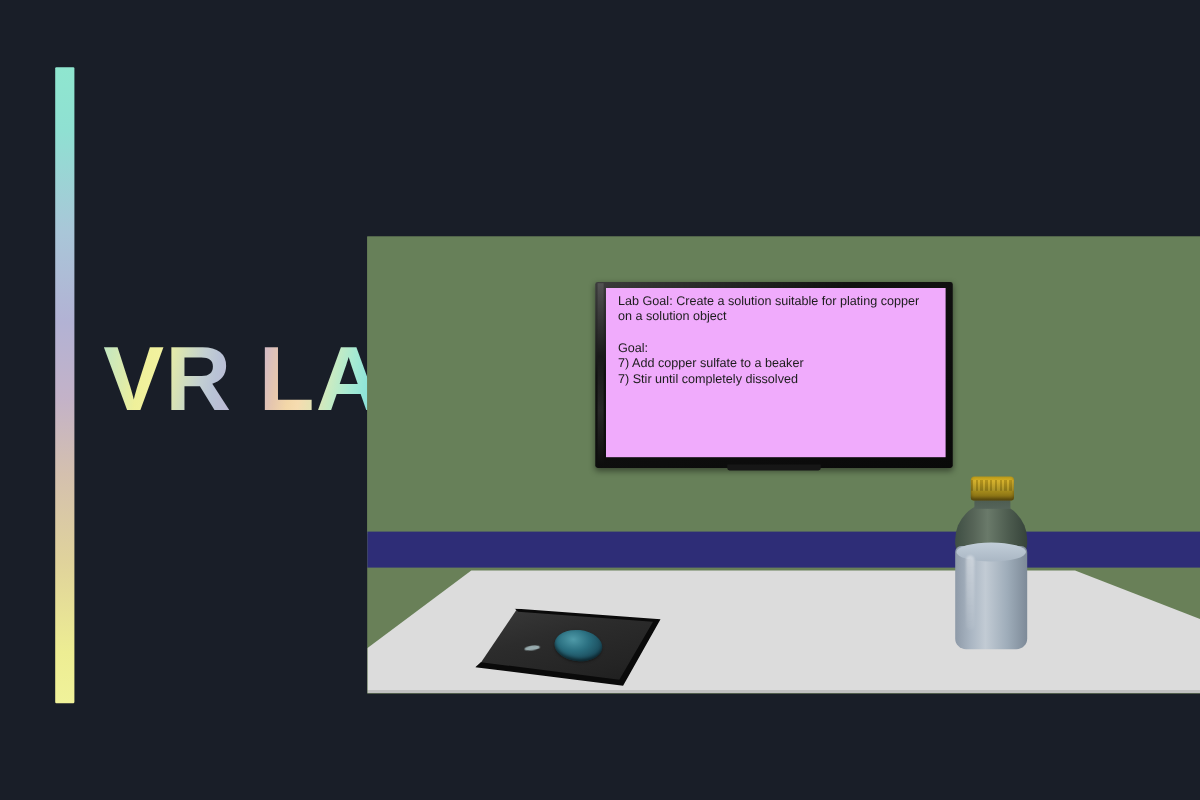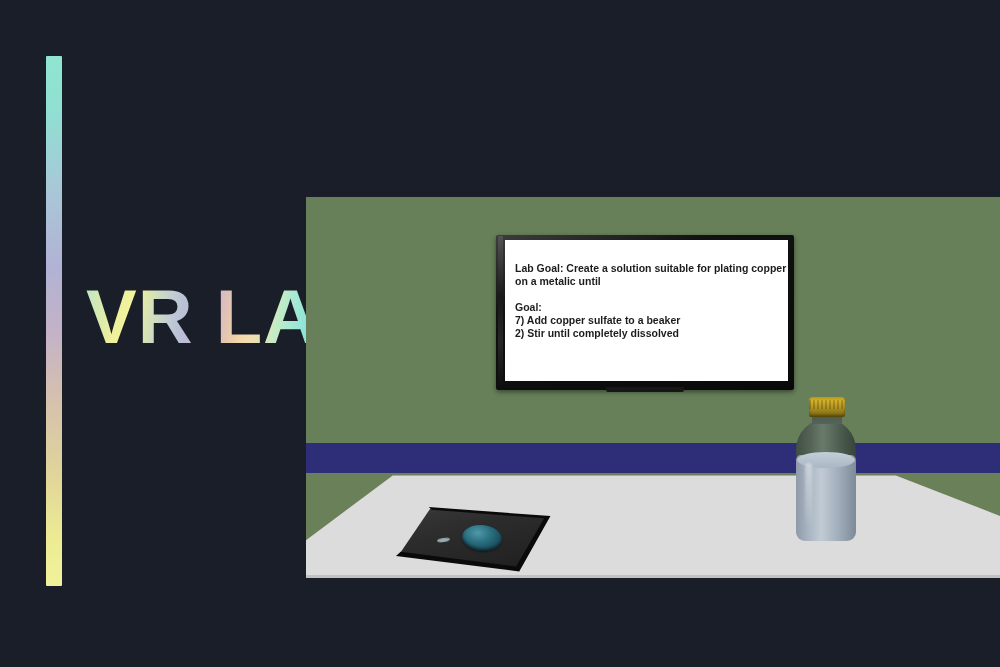--- a/index.html
+++ b/index.html
@@ -154,25 +154,24 @@
     width: 5px; height: 98%;
     background: linear-gradient(to bottom, #555 0%, #1a1a1a 40%, #2a2a2a 70%, #0d0d0d 100%);
     opacity: .9;
   }
   .board-screen {
     position: absolute;
     left: 9px;
     top: 5px;
     right: 6px;
     bottom: 9px;
-    background: #ffffff;
-    padding: 22px 10px;
+    background: #f0abfc;
+    padding: 5px 10px;
     box-sizing: border-box;
     overflow: hidden;
-    font-weight: bold;
   }
   .board-line {
     font-size: 10.5px;
     line-height: 13px;
     color: #1c1c1c;
     white-space: pre;
   }
   .board-line.spacer { height: 13px; }
   .board-stand {
     position: absolute;
@@ -319,25 +318,25 @@
 
     <div class="scene-wall"></div>
     <div class="scene-backsplash"></div>
     <div class="scene-table"></div>
     <div class="scene-floor-shadow"></div>
 
     <div class="board">
       <div class="board-bezel"></div>
       <div class="board-screen">
         <div class="board-line">Lab Goal: Create a solution suitable for plating copper</div>
-        <div class="board-line">on a metalic until</div>
+        <div class="board-line">on a solution object</div>
         <div class="board-line spacer"></div>
         <div class="board-line">Goal:</div>
         <div class="board-line">7) Add copper sulfate to a beaker</div>
-        <div class="board-line">2) Stir until completely dissolved</div>
+        <div class="board-line">7) Stir until completely dissolved</div>
       </div>
       <div class="board-stand"></div>
     </div>
 
     <div class="stirplate">
       <div class="stirplate-body"></div>
       <div class="stirplate-rim"></div>
       <div class="stirplate-dial"></div>
       <div class="stirplate-dial-gloss"></div>
     </div>

